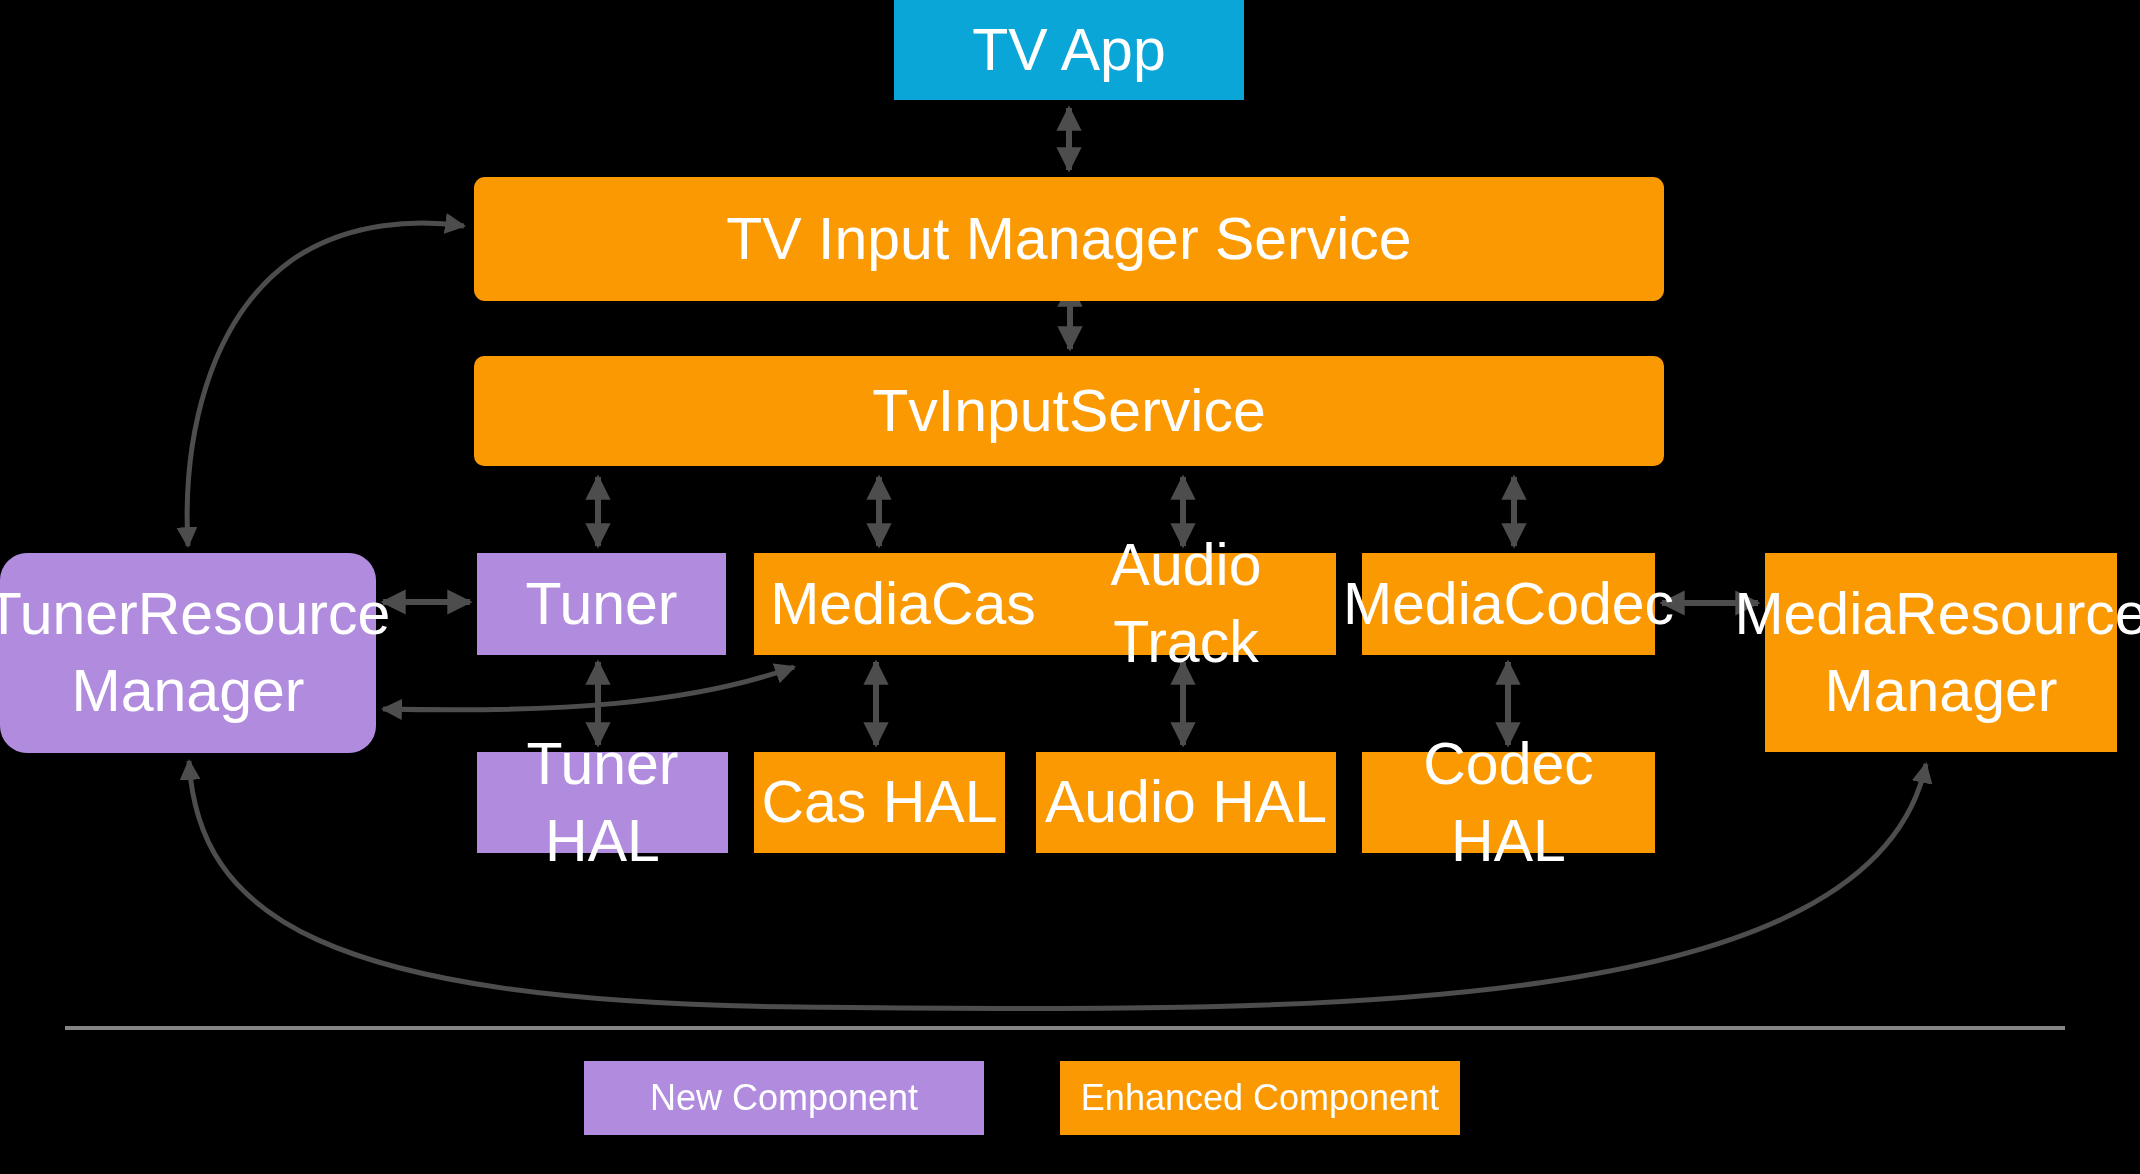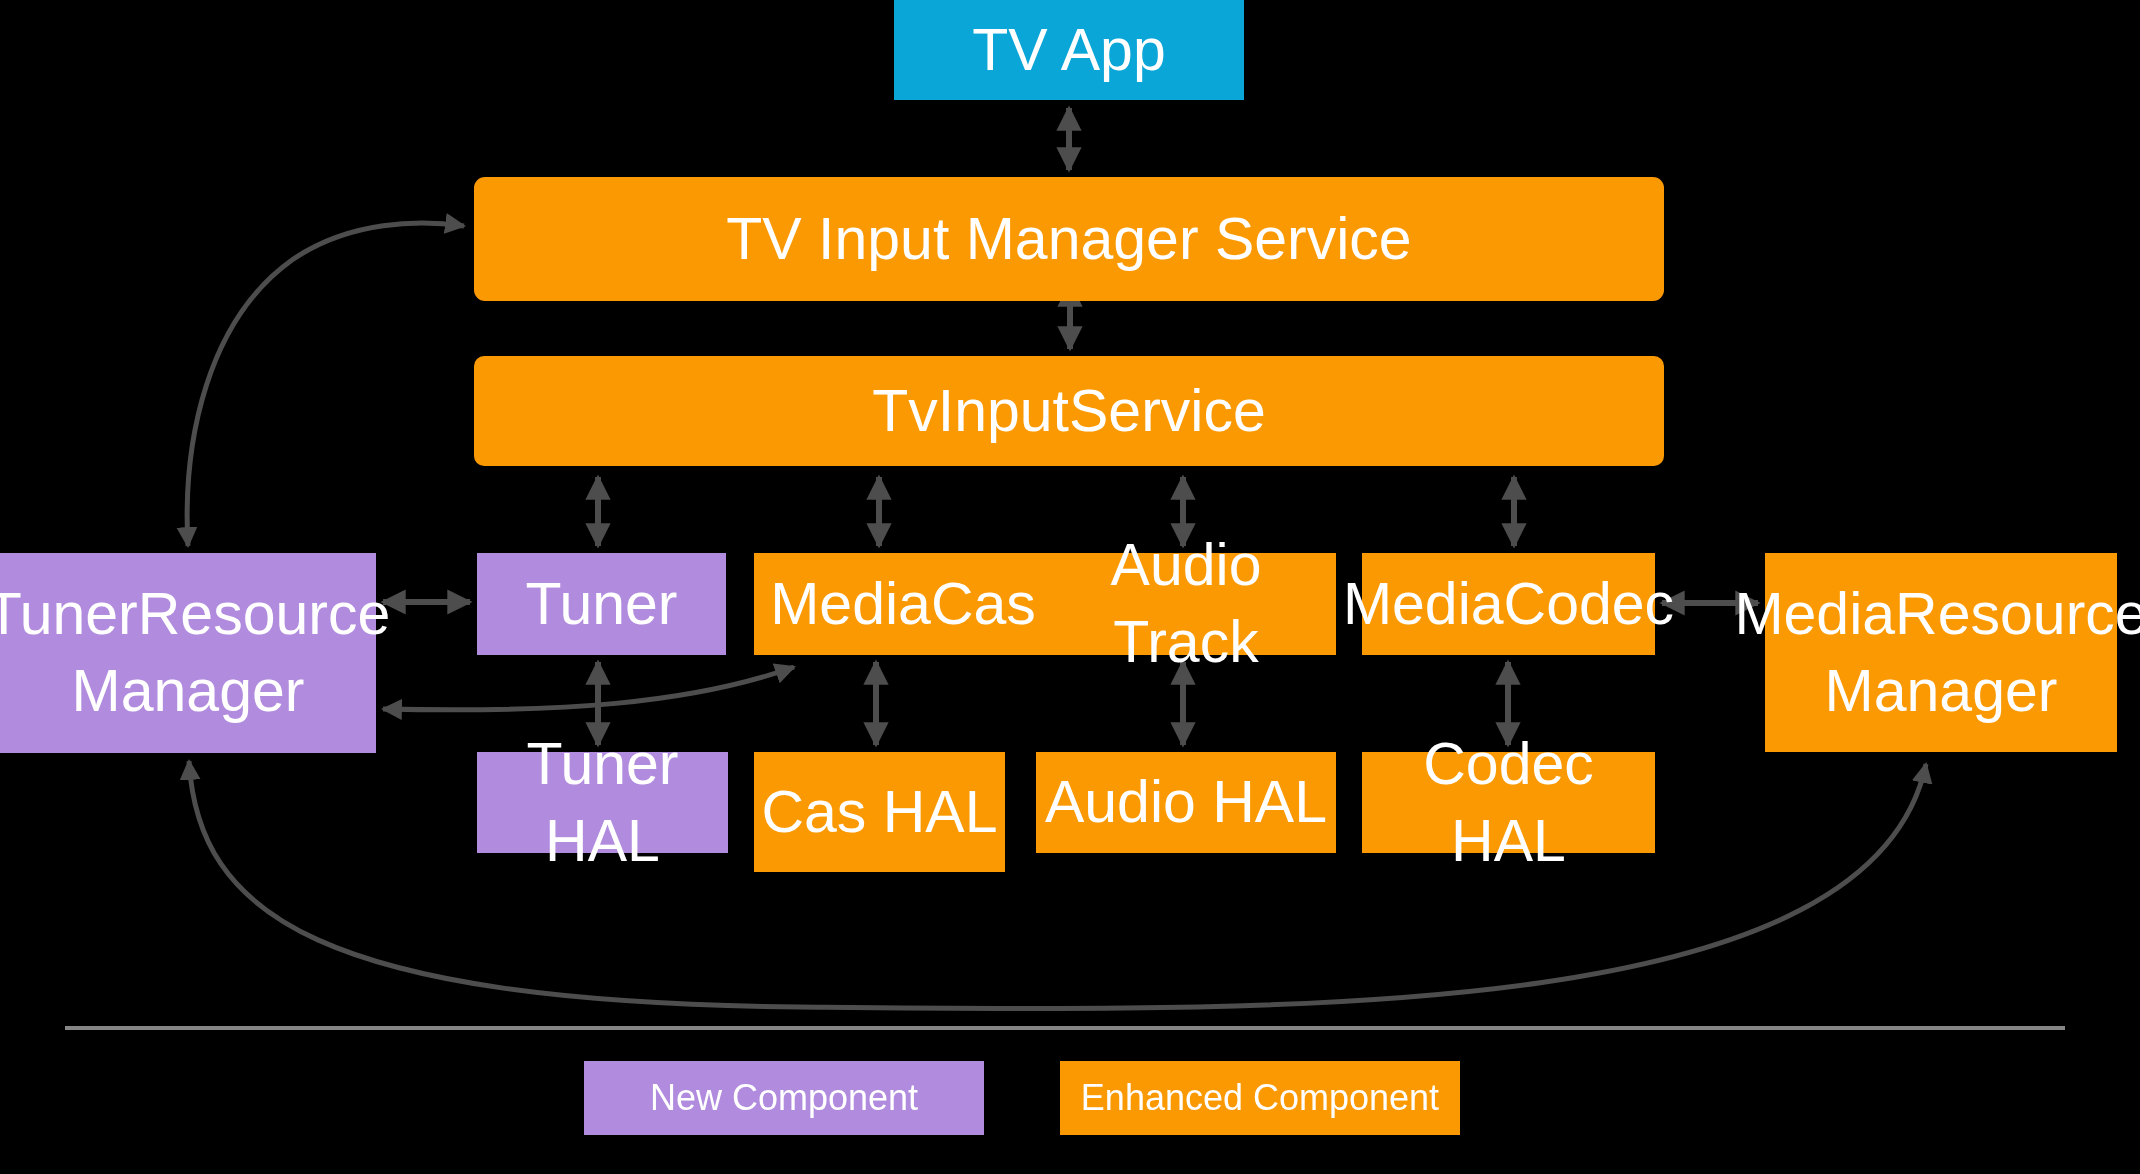--- a/index.html
+++ b/index.html
@@ -87,21 +87,21 @@
   </div>
 
   <div class="node orange" style="left:474px; top:177px; width:1190px; height:124px;border-radius:11px;">
     <span>TV Input Manager Service</span>
   </div>
 
   <div class="node orange" style="left:474px; top:356px; width:1190px; height:110px;border-radius:10px;">
     <span>TvInputService</span>
   </div>
 
-  <div class="node purple" style="left:0; top:553px; width:376px; height:200px; padding:0 10px; box-sizing:border-box;">
+  <div class="node purple" style="left:0; top:553px; width:376px; height:200px; padding:0 10px; box-sizing:border-box;border-radius:27px;">
     <span>TunerResource Manager</span>
   </div>
 
   <div class="node purple" style="left:477px; top:553px; width:249px; height:102px;">
     <span>Tuner</span>
   </div>
 
   <div class="node orange" style="left:754px; top:553px; width:298px; height:102px;">
     <span>MediaCas</span>
   </div>
@@ -115,21 +115,21 @@
   </div>
 
   <div class="node orange" style="left:1765px; top:553px; width:352px; height:199px; padding:0 10px; box-sizing:border-box;">
     <span>MediaResource Manager</span>
   </div>
 
   <div class="node purple" style="left:477px; top:752px; width:251px; height:101px;">
     <span>Tuner HAL</span>
   </div>
 
-  <div class="node orange" style="left:754px; top:752px; width:251px; height:120px;">
+  <div class="node orange" style="left:754px; top:752px; width:251px; height:101px;">
     <span>Cas HAL</span>
   </div>
 
   <div class="node orange" style="left:1036px; top:752px; width:300px; height:101px;">
     <span>Audio HAL</span>
   </div>
 
   <div class="node orange" style="left:1362px; top:752px; width:293px; height:101px;">
     <span>Codec HAL</span>
   </div>

